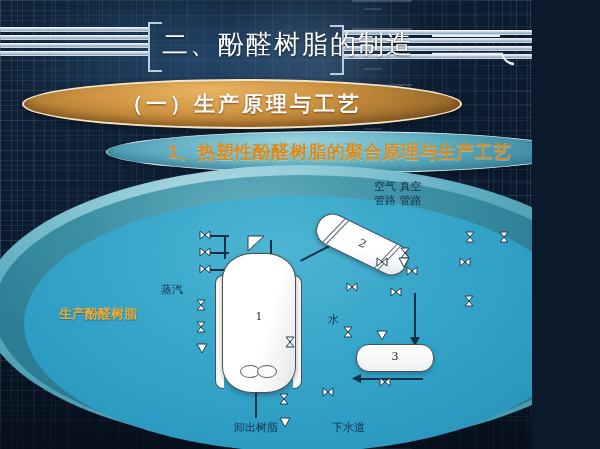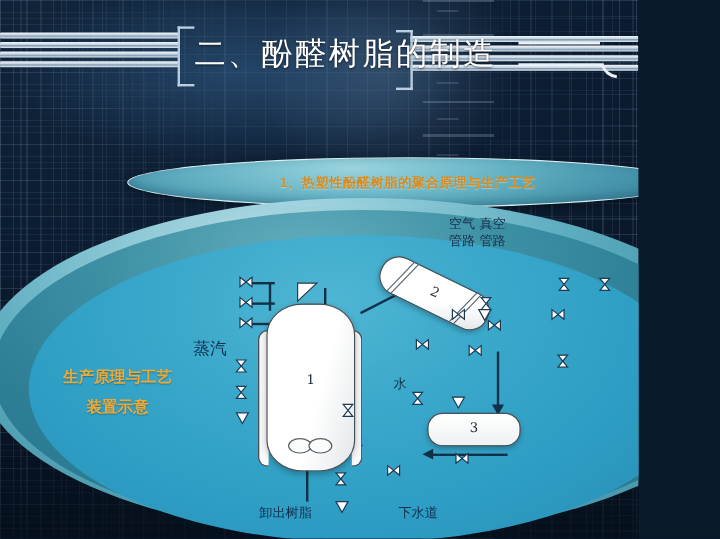--- a/index.html
+++ b/index.html
@@ -111,21 +111,21 @@
   #sub-ellipse{
     position:absolute;left:106px;top:131px;width:466px;height:40px;
     border-radius:50%;
     background:
       radial-gradient(58% 140% at 40% 20%, #9ad3dd 0%, #6cb8c9 40%, #4f9db3 72%, #3d8aa3 100%);
     border:1px solid #d8eef2;
     box-shadow:0 2px 6px rgba(0,0,0,.35), inset 0 -3px 8px rgba(20,70,90,.35);
     display:flex;align-items:center;justify-content:center;
   }
   #sub-ellipse-label{
-    color:#d98b1e;font-size:11px;font-weight:bold;letter-spacing:.5px;
+    color:#d98b1e;font-size:18px;font-weight:bold;letter-spacing:.5px;
     text-shadow:0 1px 1px rgba(255,255,255,.35);
     white-space:nowrap;
   }
 
   
   #ellipse-outer{
     position:absolute;left:-18px;top:165px;width:642px;height:282px;
     border-radius:50%;
     background:radial-gradient(55% 80% at 38% 18%, #bfe3ea 0%, #8ecbd8 35%, #5fb0c3 70%, #4c9db2 100%);
     opacity:.98;
@@ -140,29 +140,29 @@
     border-radius:50%;
     background:radial-gradient(62% 90% at 45% 22%, #4fb6d3 0%, #3aa8cb 40%, #2e9ec4 75%, #2b95bc 100%);
   }
 
   
   .dtext{position:absolute;color:#11314e;font-size:11px;line-height:14px;white-space:nowrap;
     font-family:"DejaVu Sans","Liberation Sans",sans-serif;}
   #air-vac-label{left:374px;top:180px;text-align:left;color:#16314d;}
   #left-feed-labels{left:122px;top:227px;color:#11314e;}
   #left-feed-labels div{height:17px;}
-  .lbl-steam{position:absolute;left:161px;top:282px;color:#11314e;font-size:14px;}
+  .lbl-steam{position:absolute;left:161px;top:282px;color:#11314e;font-size:11px;}
   #plant-caption{
     position:absolute;left:33px;top:301px;width:130px;text-align:center;
     color:#f0a933;font-size:13px;font-weight:bold;line-height:25px;
     text-shadow:0 1px 1px rgba(20,60,80,.45);
   }
   #water-label-1{left:328px;top:313px;}
   #water-label-2{left:292px;top:362px;}
-  #discharge-label{left:216px;top:421px;}
+  #discharge-label{left:234px;top:421px;}
   #sewer-label{left:332px;top:421px;}
 
   
   #vessel-1{
     position:absolute;left:222px;top:253px;width:72px;height:138px;
     border:1.6px solid #4a4f55;border-radius:30px/26px;
     background:linear-gradient(105deg,#ffffff 0%,#ffffff 58%,#f0f2f3 80%,#e2e6e8 100%);
     box-shadow:0 2px 5px rgba(0,0,0,.28);
   }
   #vessel-1-label{
@@ -250,40 +250,42 @@
   </div>
   <div class="bracket" id="bracket-right"></div>
 
   <svg class="swish" style="left:430px;top:26px;width:120px;height:44px;">
     <path d="M2,10 L70,10" stroke="#e9f1f7" stroke-width="2" fill="none"></path>
     <path d="M2,28 L72,28 A14,14 0 0 0 84,38" stroke="#e9f1f7" stroke-width="2.5" fill="none"></path>
   </svg>
 
   <div id="main-title">二、酚醛树脂的制造</div>
 
+  <div id="gold-ellipse">
+    <span id="gold-ellipse-label">（一）生产原理与工艺</span>
+  </div>
 
   <div id="sub-ellipse">
     <span id="sub-ellipse-label">1、热塑性酚醛树脂的聚合原理与生产工艺</span>
   </div>
 
   <div id="ellipse-outer"></div>
   <div id="ellipse-mid"></div>
   <div id="ellipse-inner"></div>
 
   <div class="dtext" id="air-vac-label">
     <div>空气  真空</div>
     <div>管路  管路</div>
   </div>
 
 
   <div class="lbl-steam">蒸汽</div>
 
   <div id="plant-caption">
-    <div>生产原理与工艺</div>
-    <div>装置示意</div>
+    <div>生产酚醛树脂</div>
   </div>
 
   <div class="dtext" id="water-label-1">水</div>
   <div class="dtext" id="water-label-2">水</div>
   <div class="dtext" id="discharge-label">卸出树脂</div>
   <div class="dtext" id="sewer-label">下水道</div>
 
   <div class="pipe pipe-h" style="left:207px;top:235px;width:22px;"></div>
   <div class="pipe pipe-h" style="left:207px;top:252px;width:22px;"></div>
   <div class="pipe pipe-h" style="left:207px;top:269px;width:22px;"></div>

